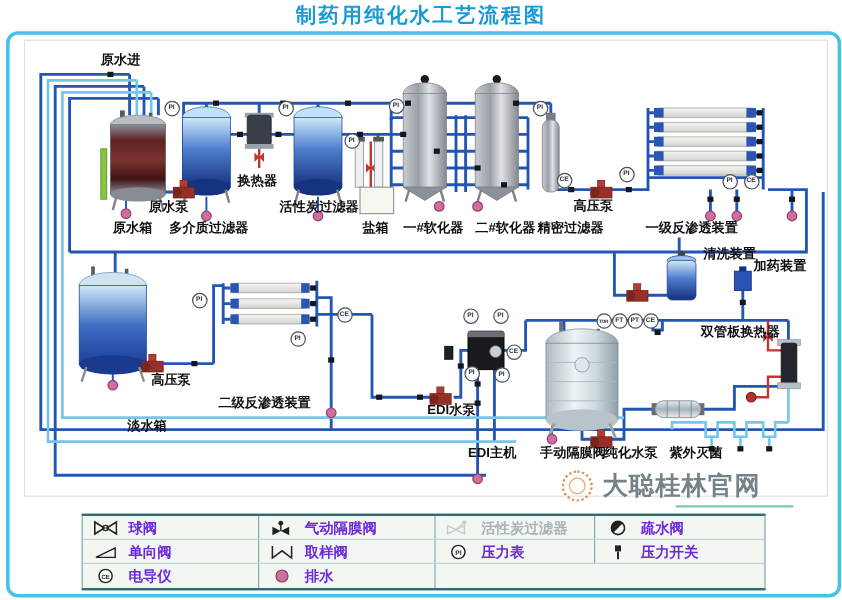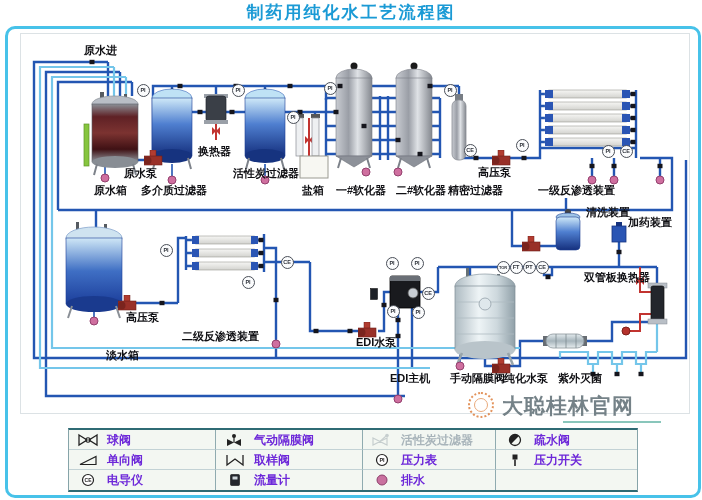--- a/index.html
+++ b/index.html
@@ -439,29 +439,20 @@
           <svg width="22" height="14" viewBox="0 0 22 14">
             <circle cx="11" cy="7" r="5.5" fill="#fff" stroke="#222" stroke-width="1.2"></circle>
             <text x="11" y="9.2" font-size="5" font-weight="bold" text-anchor="middle" fill="#222" font-family="Liberation Sans,sans-serif">CE</text>
           </svg>
         </span>
         <span class="lg-label">电导仪</span>
       </div>
       <div class="lg-cell">
         <span class="lg-icon">
           <svg width="22" height="14" viewBox="0 0 22 14">
-            <rect x="6.5" y="1.5" width="9" height="11" rx="1" fill="#23262c" stroke="#111" stroke-width="0.6"></rect>
-            <rect x="8.5" y="3.5" width="5" height="3" fill="#cfd6da"></rect>
-          </svg>
-        </span>
-        <span class="lg-label">流量计</span>
-      </div>
-      <div class="lg-cell">
-        <span class="lg-icon">
-          <svg width="22" height="14" viewBox="0 0 22 14">
             <circle cx="11" cy="7" r="5" fill="#c9719f" stroke="#8d3f6b" stroke-width="1"></circle>
           </svg>
         </span>
         <span class="lg-label">排水</span>
       </div>
     </div>
 
   <div class="watermark">
     <div class="wm-logo"></div>
     <div class="wm-text">大聪桂林官网</div>

